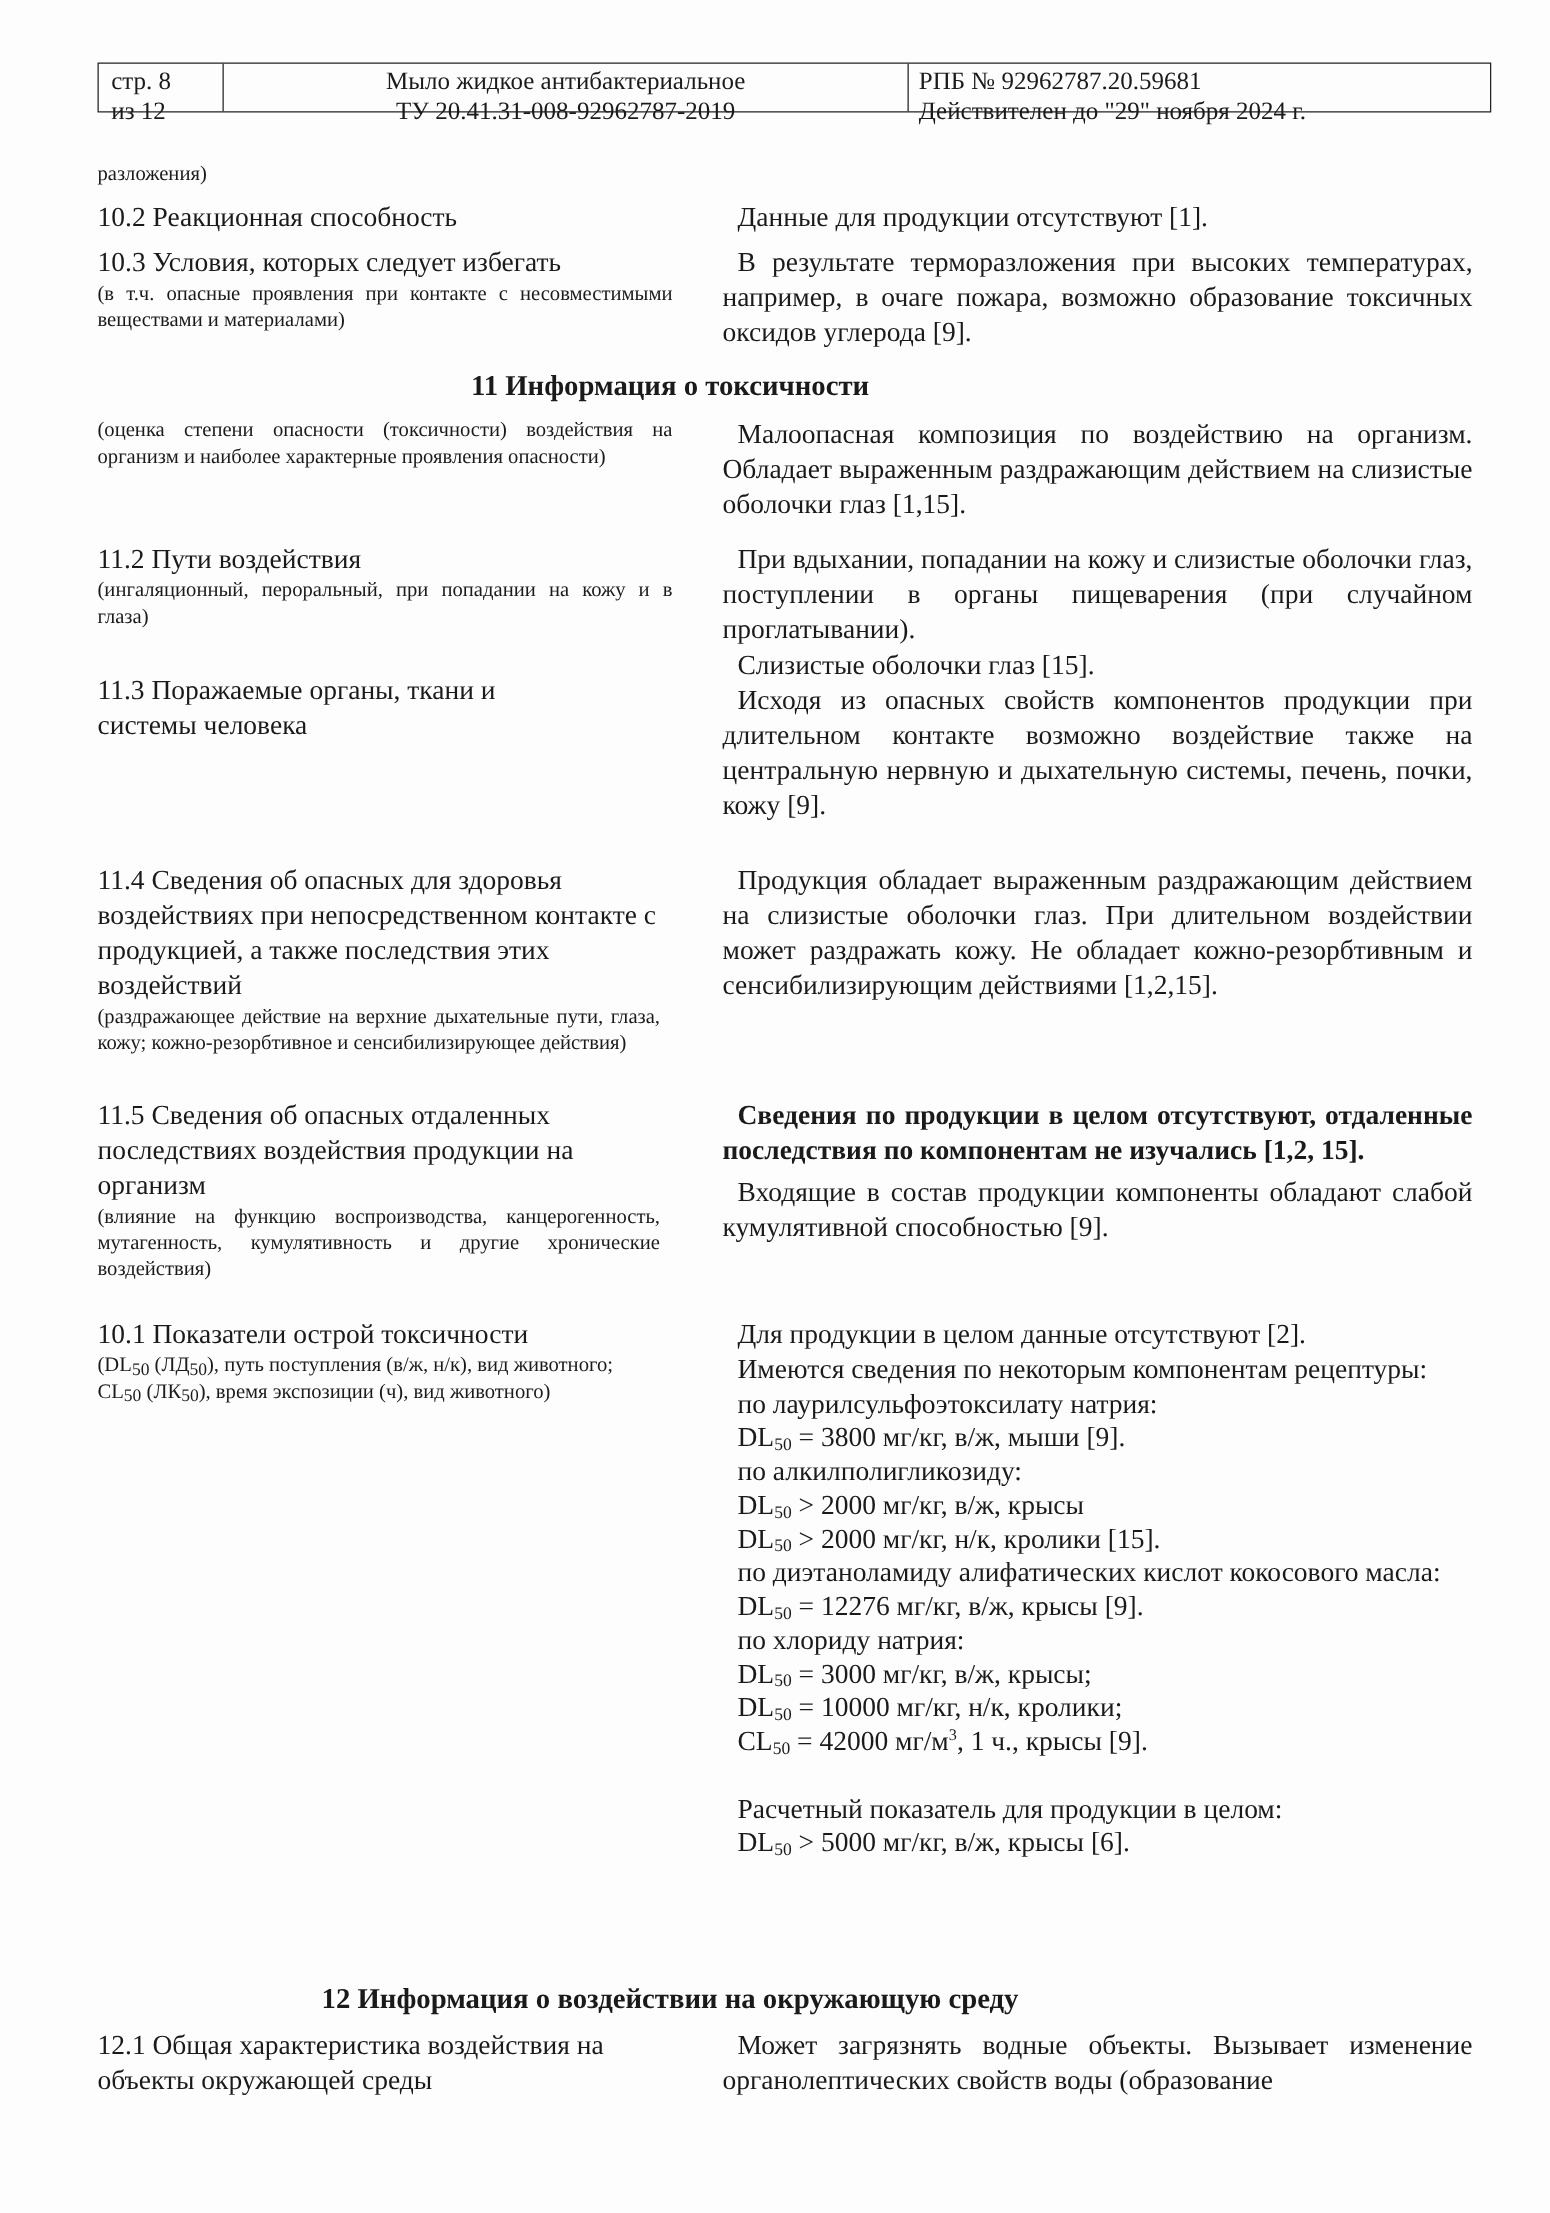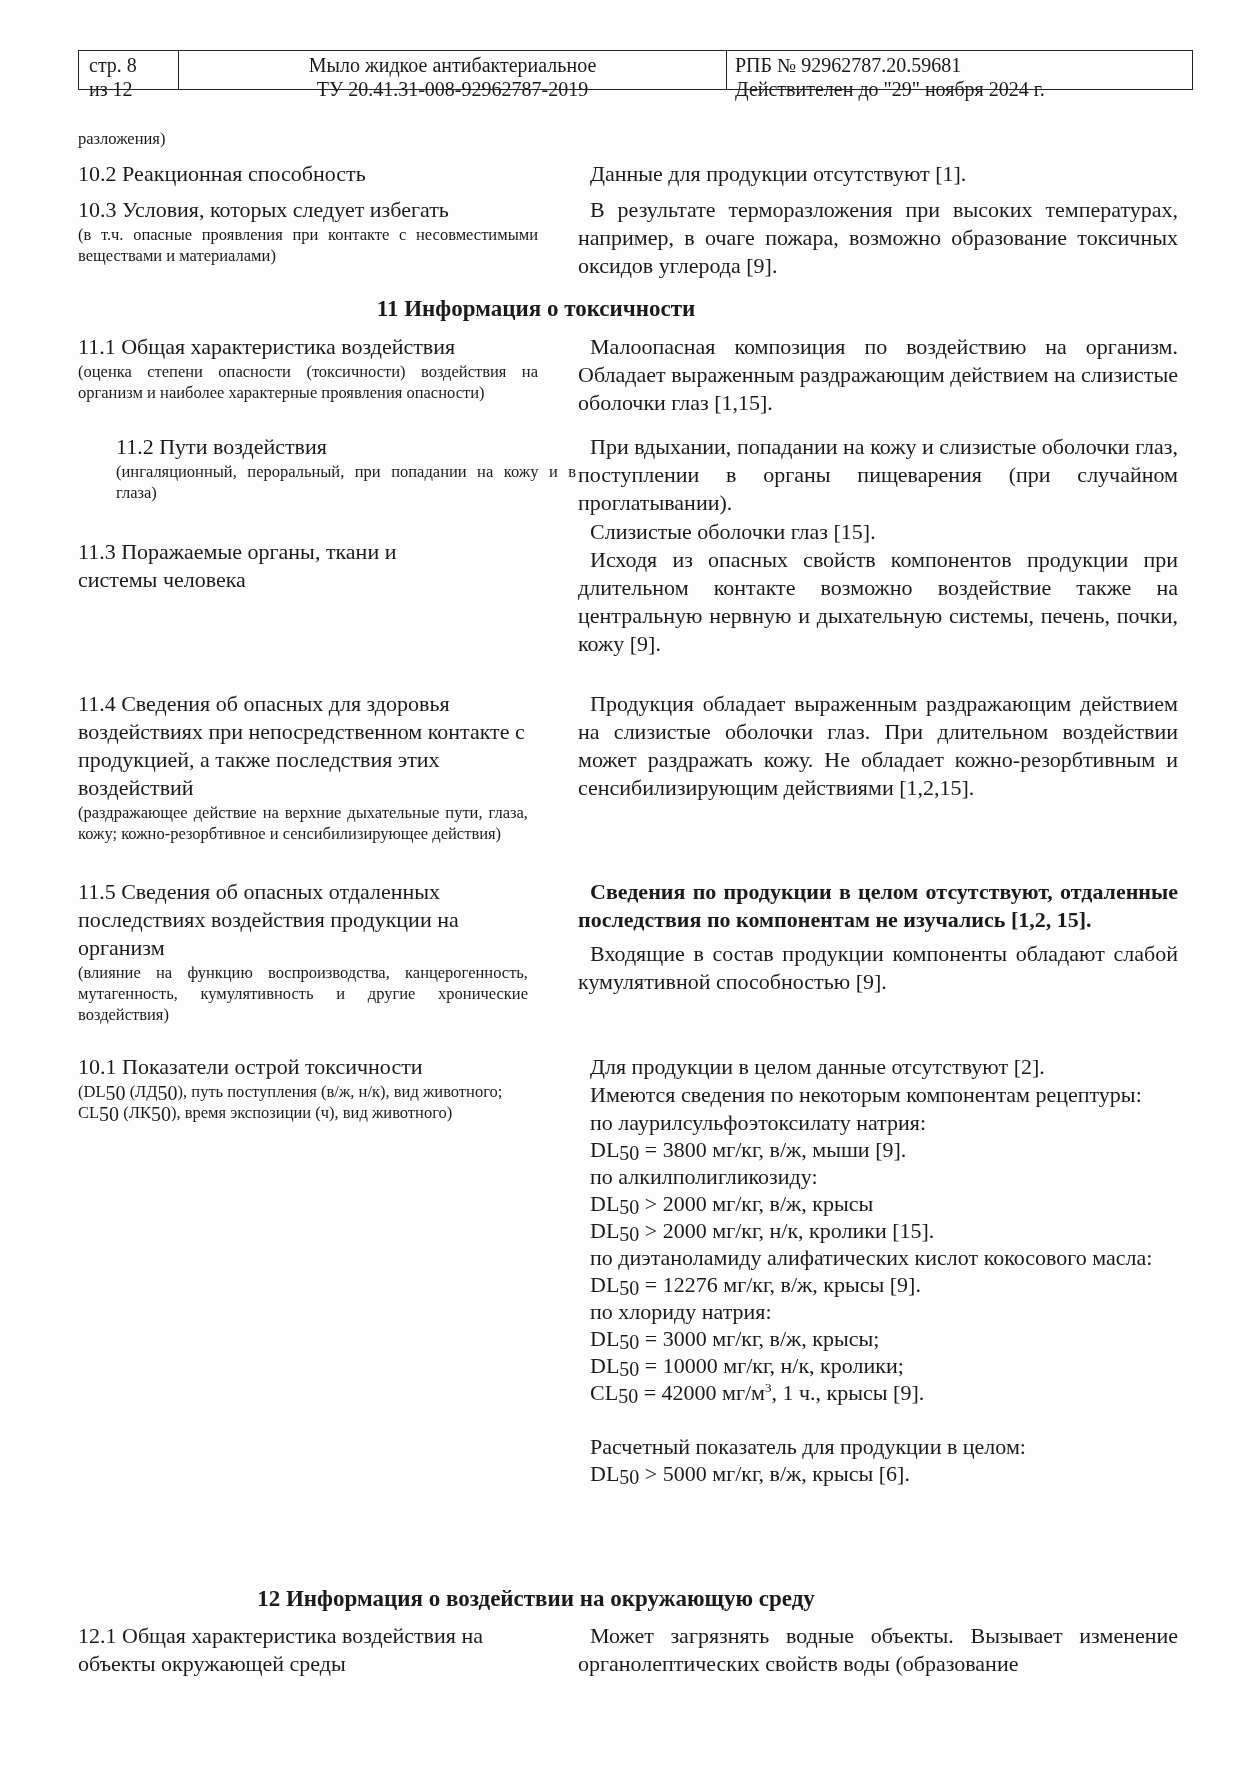--- a/index.html
+++ b/index.html
@@ -15,21 +15,21 @@
   .blk { position:absolute; }
   .L { left:78px; width:460px; }
   .R { left:578px; width:600px; }
   .t { font-size:22px; line-height:28px; }
   .s { font-size:16.5px; line-height:21px; }
   .j { text-align:justify; text-align-last:left; }
   .ind { text-indent:12px; }
   .para { margin:0 0 6px 0;font-weight:bold; }
   .line { white-space:nowrap; padding-left:12px; font-size:22px; line-height:27px; }
   .h { position:absolute; left:0; width:1072px; text-align:center; font-weight:bold; font-size:23px; }
-  sub { font-size:20px; vertical-align:-3px; line-height:0; }
+  sub { font-size:14px; vertical-align:-3px; line-height:0; }
   sup { font-size:13px; vertical-align:8px; line-height:0; }
 </style>
 </head>
 <body>
 
 <div class="hdr">
   <div class="c c1">
     <div>стр. 8</div>
     <div>из 12</div>
   </div>
@@ -50,26 +50,25 @@
 
 <div class="blk L" style="top:196px;">
   <div class="t">10.3 Условия, которых следует избегать</div>
   <div class="s j">(в т.ч. опасные проявления при контакте с несовместимыми веществами и материалами)</div>
 </div>
 <div class="blk R t j ind" style="top:196px;">В результате терморазложения при высоких температурах, например, в очаге пожара, возможно образование токсичных оксидов углерода [9].</div>
 
 <div class="h" style="top:296px;">11 Информация о токсичности</div>
 
 <div class="blk L" style="top:333px;">
-  <div class="t">11.1 Общая характеристика воздействия</div>
   <div class="s j">(оценка степени опасности (токсичности) воздействия на организм и наиболее характерные проявления опасности)</div>
 </div>
 <div class="blk R t j ind" style="top:333px;">Малоопасная композиция по воздействию на организм. Обладает выраженным раздражающим действием на слизистые оболочки глаз [1,15].</div>
 
-<div class="blk L" style="top:433px;margin-left:38px;">
+<div class="blk L" style="top:433px;">
   <div class="t">11.2 Пути воздействия</div>
   <div class="s j">(ингаляционный, пероральный, при попадании на кожу и в глаза)</div>
 </div>
 <div class="blk R t j ind" style="top:433px;">При вдыхании, попадании на кожу и слизистые оболочки глаз, поступлении в органы пищеварения (при случайном проглатывании).</div>
 
 <div class="blk L t" style="top:538px; width:380px;">11.3 Поражаемые органы, ткани и системы человека</div>
 <div class="blk R t" style="top:518px;">
   <div class="ind">Слизистые оболочки глаз [15].</div>
   <div class="j ind">Исходя из опасных свойств компонентов продукции при длительном контакте возможно воздействие также на центральную нервную и дыхательную системы, печень, почки, кожу [9].</div>
 </div>

